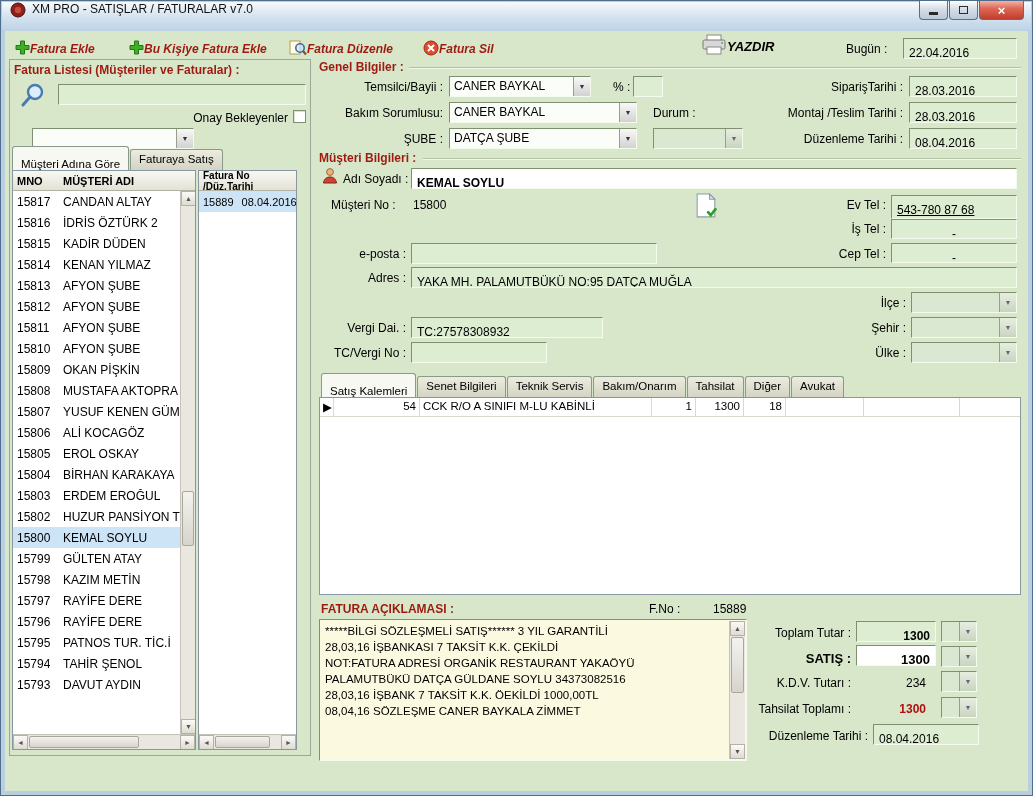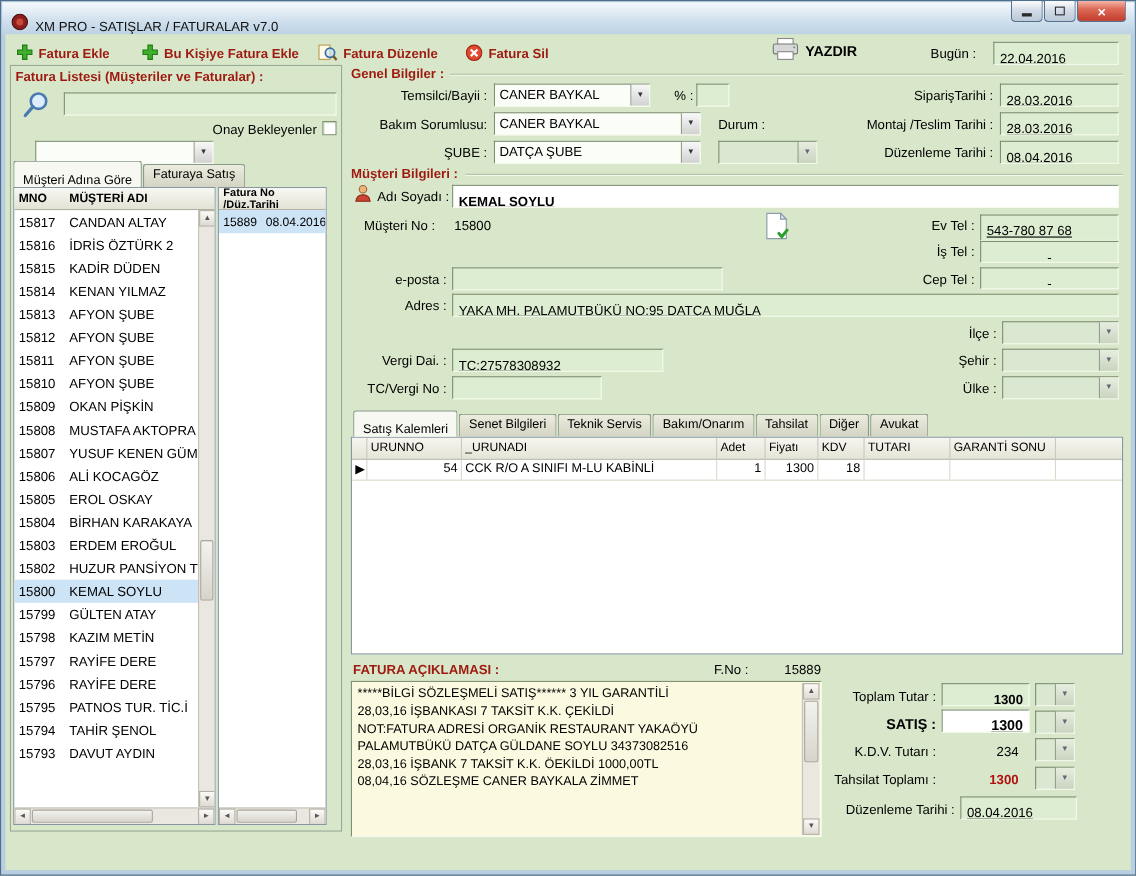--- a/index.html
+++ b/index.html
@@ -3,21 +3,21 @@
 <meta charset="utf-8">
 <style>
   *{margin:0;padding:0;box-sizing:border-box;}
   body{font-family:"Liberation Sans",sans-serif;font-size:12px;color:#000;background:#777;}
   #win{position:relative;width:1033px;height:796px;background:#b9cfe0;border:1px solid #4e6e8c;overflow:hidden;}
   .client{position:absolute;left:4px;top:30px;right:4px;bottom:4px;background:#d8e7ca;}
 
   
   .titlebar{position:absolute;left:1px;top:1px;right:1px;height:29px;
     background:linear-gradient(#f6fafd,#d2e1ee 55%,#bcd2e4);
-    display:flex;align-items:flex-end;padding:0 8px;gap:6px;z-index:5;}
+    display:flex;align-items:flex-start;padding:0 8px;gap:6px;z-index:5;}
   .title{font-size:12px;color:#111;white-space:nowrap;}
   .winbtns{position:absolute;right:8px;top:0;display:flex;z-index:6;}
   .wb{width:29px;height:19px;border:1px solid #53708c;border-top:none;border-radius:0 0 4px 4px;
     background:linear-gradient(#fefefe,#d4dde8 45%,#bbc9d8);
     display:flex;align-items:center;justify-content:center;margin-left:1px;}
   .wb .bar{width:9px;height:3px;background:#2a2a2a;margin-top:7px;}
   .wb .sq{width:9px;height:8px;border:1px solid #2a2a2a;background:transparent;}
   .wb.close{width:45px;background:linear-gradient(#f5b3a6,#dd6a57 40%,#c23c2b);color:#fff;font-weight:bold;font-size:13px;}
 
   
@@ -36,21 +36,21 @@
   .combo .txt{flex:1;padding:2px 4px;font-size:12px;line-height:15px;white-space:nowrap;overflow:hidden;}
   .combo .txt.bold{font-weight:normal;}
   .combo .btn{width:17px;background:linear-gradient(#f8f8f8,#d2d2d2);border-left:1px solid #96a08c;
     color:#333;font-size:7px;display:flex;align-items:center;justify-content:center;}
   .combo.dis{background:#dbe8d1;}
   .combo.dis .btn{background:linear-gradient(#e7eee0,#c9d4c0);color:#667;}
   .etch{position:absolute;height:1px;background:#b3c2a6;box-shadow:0 1px 0 #f2f8e8;}
   .cb{position:absolute;width:13px;height:13px;background:#fff;border:1px solid #7e9070;box-shadow:inset 1px 1px 0 #d8e2cc;}
 
   
-  .tbtn{position:absolute;display:flex;align-items:center;gap:5px;height:24px;color:#9e1a10;font-weight:bold;font-size:12px;white-space:nowrap;}
+  .tbtn{position:absolute;display:flex;align-items:center;height:24px;color:#9e1a10;font-weight:bold;font-size:12px;white-space:nowrap;font-style:italic;}
   .tbtn.black{color:#000;font-size:13px;}
 
   
   .panel{position:absolute;left:8px;top:58px;width:302px;height:697px;border:1px solid #9aa896;background:#d8e7ca;}
   .tabs{position:absolute;display:flex;align-items:flex-end;gap:1px;}
   .tab{height:21px;padding:3px 8px 2px;background:linear-gradient(#ececdf,#d4d4c4);
     border:1px solid #8a9a8a;border-bottom:none;border-radius:3px 3px 0 0;font-size:11.5px;white-space:nowrap;}
   .tab.active{height:24px;padding-top:11px;background:#f6f8f1;position:relative;z-index:3;}
   .grid{position:absolute;background:#fff;border:1px solid #8796a0;overflow:hidden;}
   .ghead{height:20px;background:linear-gradient(#f8f8f3,#e2e2d5);border-bottom:1px solid #b2b2a4;
@@ -425,30 +425,20 @@
   <div class="tab active"><span>Satış Kalemleri</span></div>
       <div class="tab"><span>Senet Bilgileri</span></div>
       <div class="tab"><span>Teknik Servis</span></div>
       <div class="tab"><span>Bakım/Onarım</span></div>
       <div class="tab"><span>Tahsilat</span></div>
       <div class="tab"><span>Diğer</span></div>
       <div class="tab"><span>Avukat</span></div>
     </div>
 
   <div class="grid" style="left:318px;top:396px;width:702px;height:198px">
-    <div class="ithead">
-      <span class="iw0"></span>
-      <span class="iw1">URUNNO</span>
-      <span class="iw2">_URUNADI</span>
-      <span class="iw3">Adet</span>
-      <span class="iw4">Fiyatı</span>
-      <span class="iw5">KDV</span>
-      <span class="iw6">TUTARI</span>
-      <span class="iw7">GARANTİ SONU</span>
-    </div>
     <div class="itrow">
       <span class="iw0 marker">▶</span>
       <span class="iw1 num">54</span>
       <span class="iw2">CCK R/O A SINIFI M-LU KABİNLİ</span>
       <span class="iw3 num">1</span>
       <span class="iw4 num">1300</span>
       <span class="iw5 num">18</span>
       <span class="iw6"></span>
       <span class="iw7"></span>
     </div>

